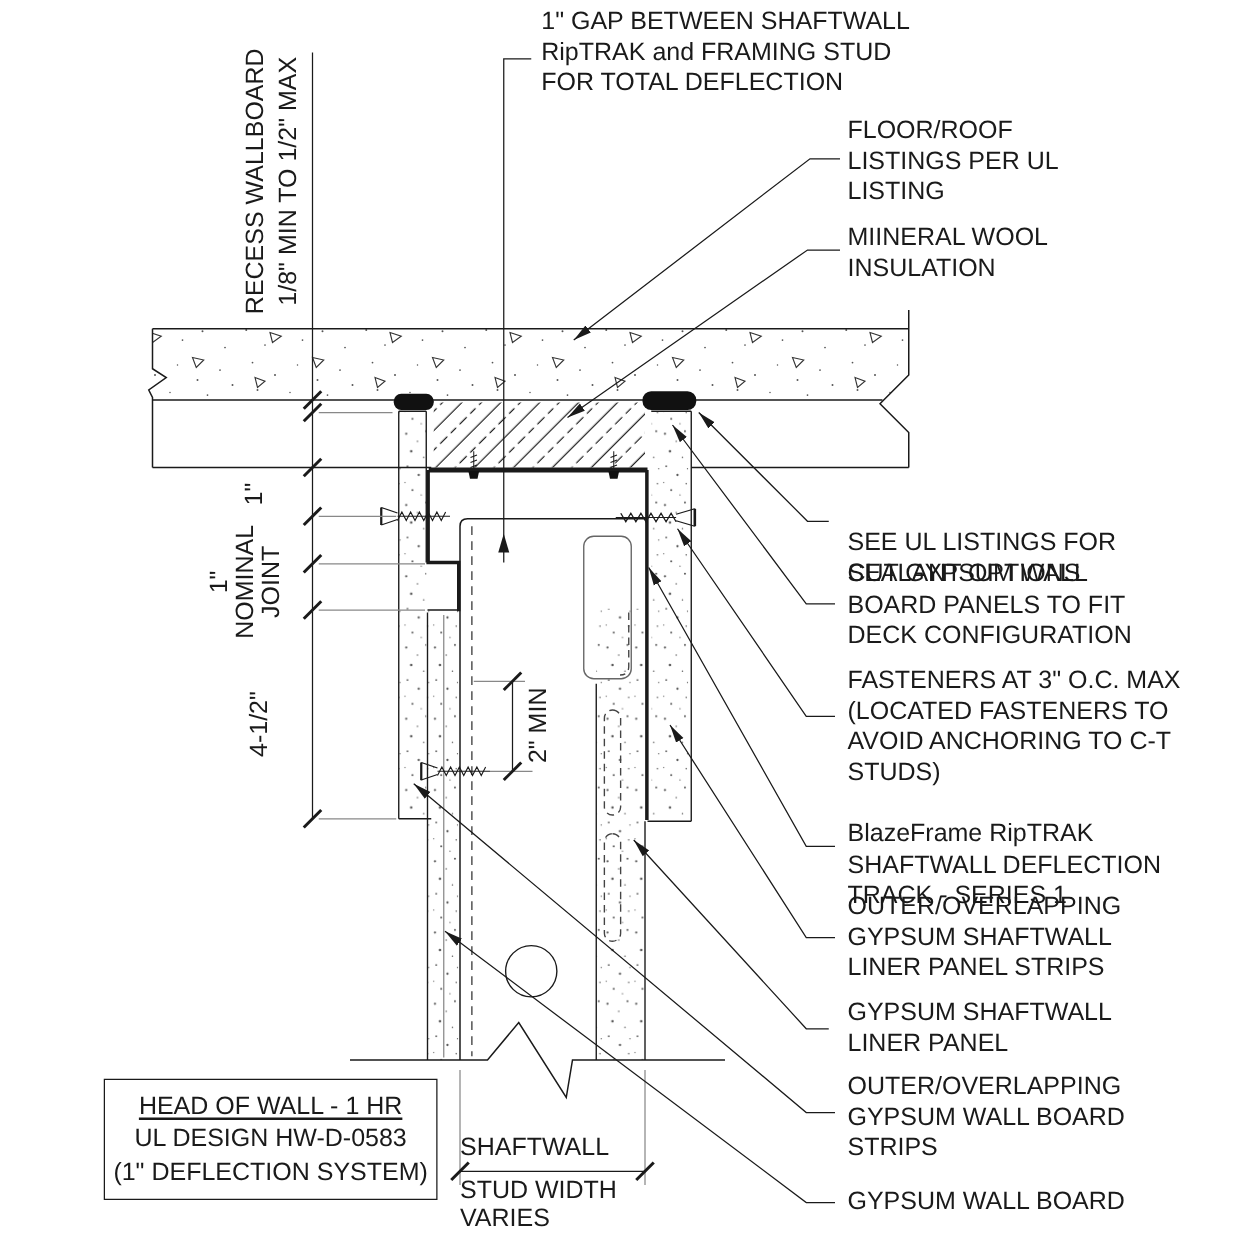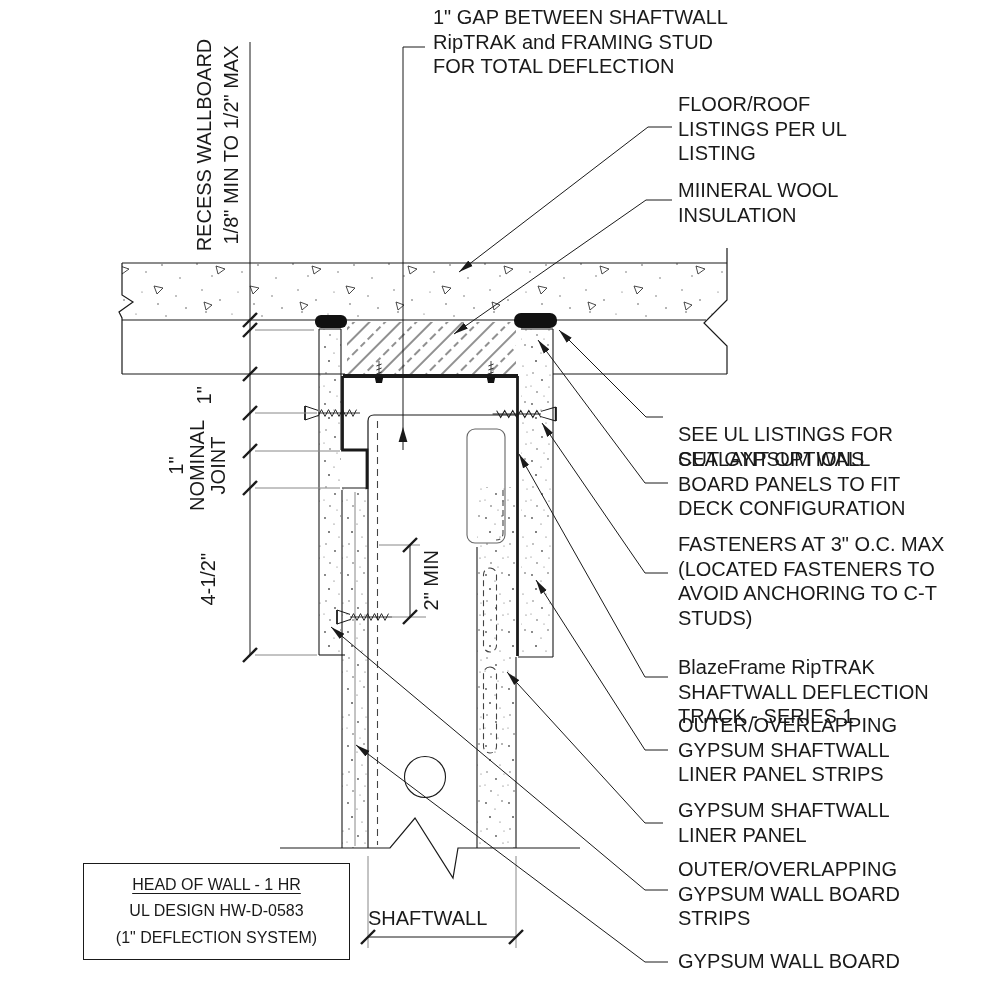--- a/index.html
+++ b/index.html
@@ -5,21 +5,21 @@
   html,body{margin:0;padding:0;background:#ffffff;}
   .sheet{position:relative;width:1000px;height:1000px;background:#ffffff;
          font-family:"Liberation Sans",sans-serif;color:#1a1a1a;overflow:hidden;}
   .sheet svg{position:absolute;left:0;top:0;}
   .lbl{position:absolute;font-size:20px;line-height:24.5px;white-space:pre-line;letter-spacing:0;}
   .rot{transform:rotate(-90deg);transform-origin:50% 50%;text-align:center;}
   .dim{font-size:20px;}
   .center{text-align:left;}
   .titlebox{position:absolute;left:83px;top:863px;width:265px;height:95px;
             border:1.6px solid #1a1a1a;display:flex;flex-direction:column;
-            justify-content:center;align-items:center;line-height:26.5px;font-size:16px;}
+            justify-content:center;align-items:center;line-height:26.5px;font-size:20px;}
   .underl{text-decoration:underline;text-underline-offset:3px;}
 </style>
 </head>
 <body>
 
 <div class="sheet">
 
 <svg width="1000" height="1000" viewBox="0 0 1000 1000">
   <defs>
     <marker id="ar" markerWidth="17" markerHeight="10" refX="14.5" refY="4.5" orient="auto" markerUnits="userSpaceOnUse">
@@ -234,20 +234,22 @@
   <div class="lbl" style="left:678px;top:949px;">GYPSUM WALL BOARD</div>
 
   <div class="lbl rot dim" style="left:184px;top:383px;width:40px;">1"</div>
   <div class="lbl rot dim" style="left:142px;top:434px;width:110px;line-height:21px;">1"
 NOMINAL
 JOINT</div>
   <div class="lbl rot dim" style="left:168px;top:567px;width:80px;">4-1/2"</div>
   <div class="lbl rot dim" style="left:391px;top:568px;width:80px;">2" MIN</div>
 
   <div class="lbl center" style="left:368px;top:906px;width:148px;">SHAFTWALL</div>
+  <div class="lbl center" style="left:368px;top:941px;width:148px;line-height:23px;">STUD WIDTH
+VARIES</div>
 
   <div class="titlebox">
     <div class="underl">HEAD OF WALL - 1 HR</div>
     <div>UL DESIGN HW-D-0583</div>
     <div>(1" DEFLECTION SYSTEM)</div>
   </div>
 
 </div>
 
 </body></html>

